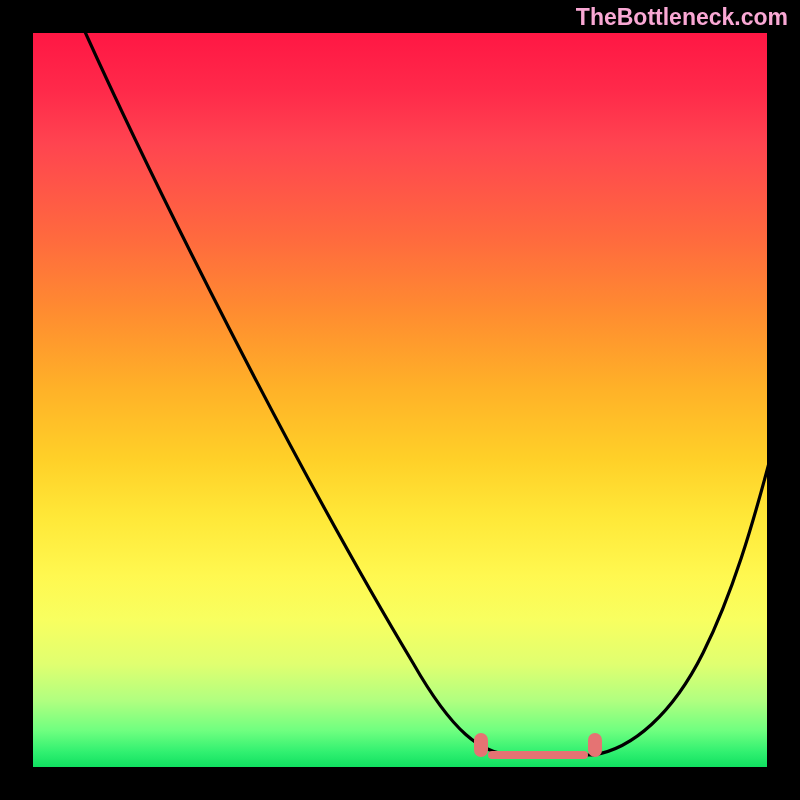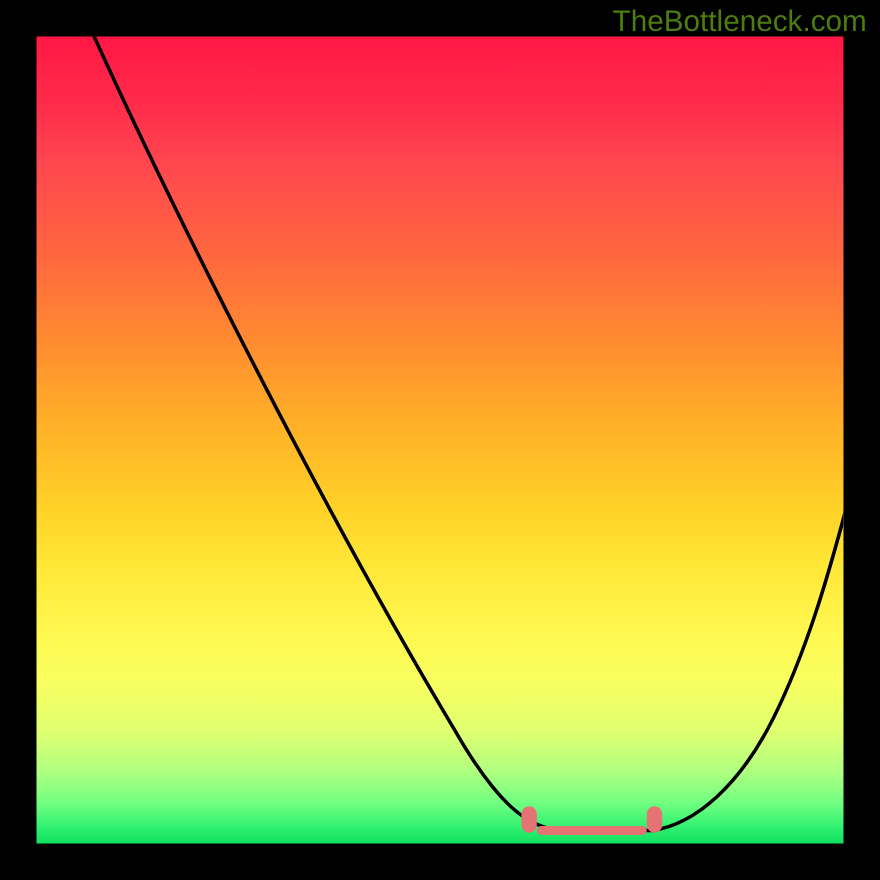--- a/index.html
+++ b/index.html
@@ -8,23 +8,23 @@
     height: 800px;
     background: #000;
     font-family: Arial, sans-serif;
     position: relative;
     overflow: hidden;
   }
   .watermark {
     position: absolute;
     top: 4px;
     right: 12px;
-    color: #4d7c0f;
-    font-size: 27px;
-    font-weight: normal;
+    color: #f9a8d4;
+    font-size: 23px;
+    font-weight: bold;
     z-index: 10;
   }
   .plot-area {
     position: absolute;
     left: 33px;
     top: 33px;
     width: 734px;
     height: 734px;
     overflow: hidden;
   }

